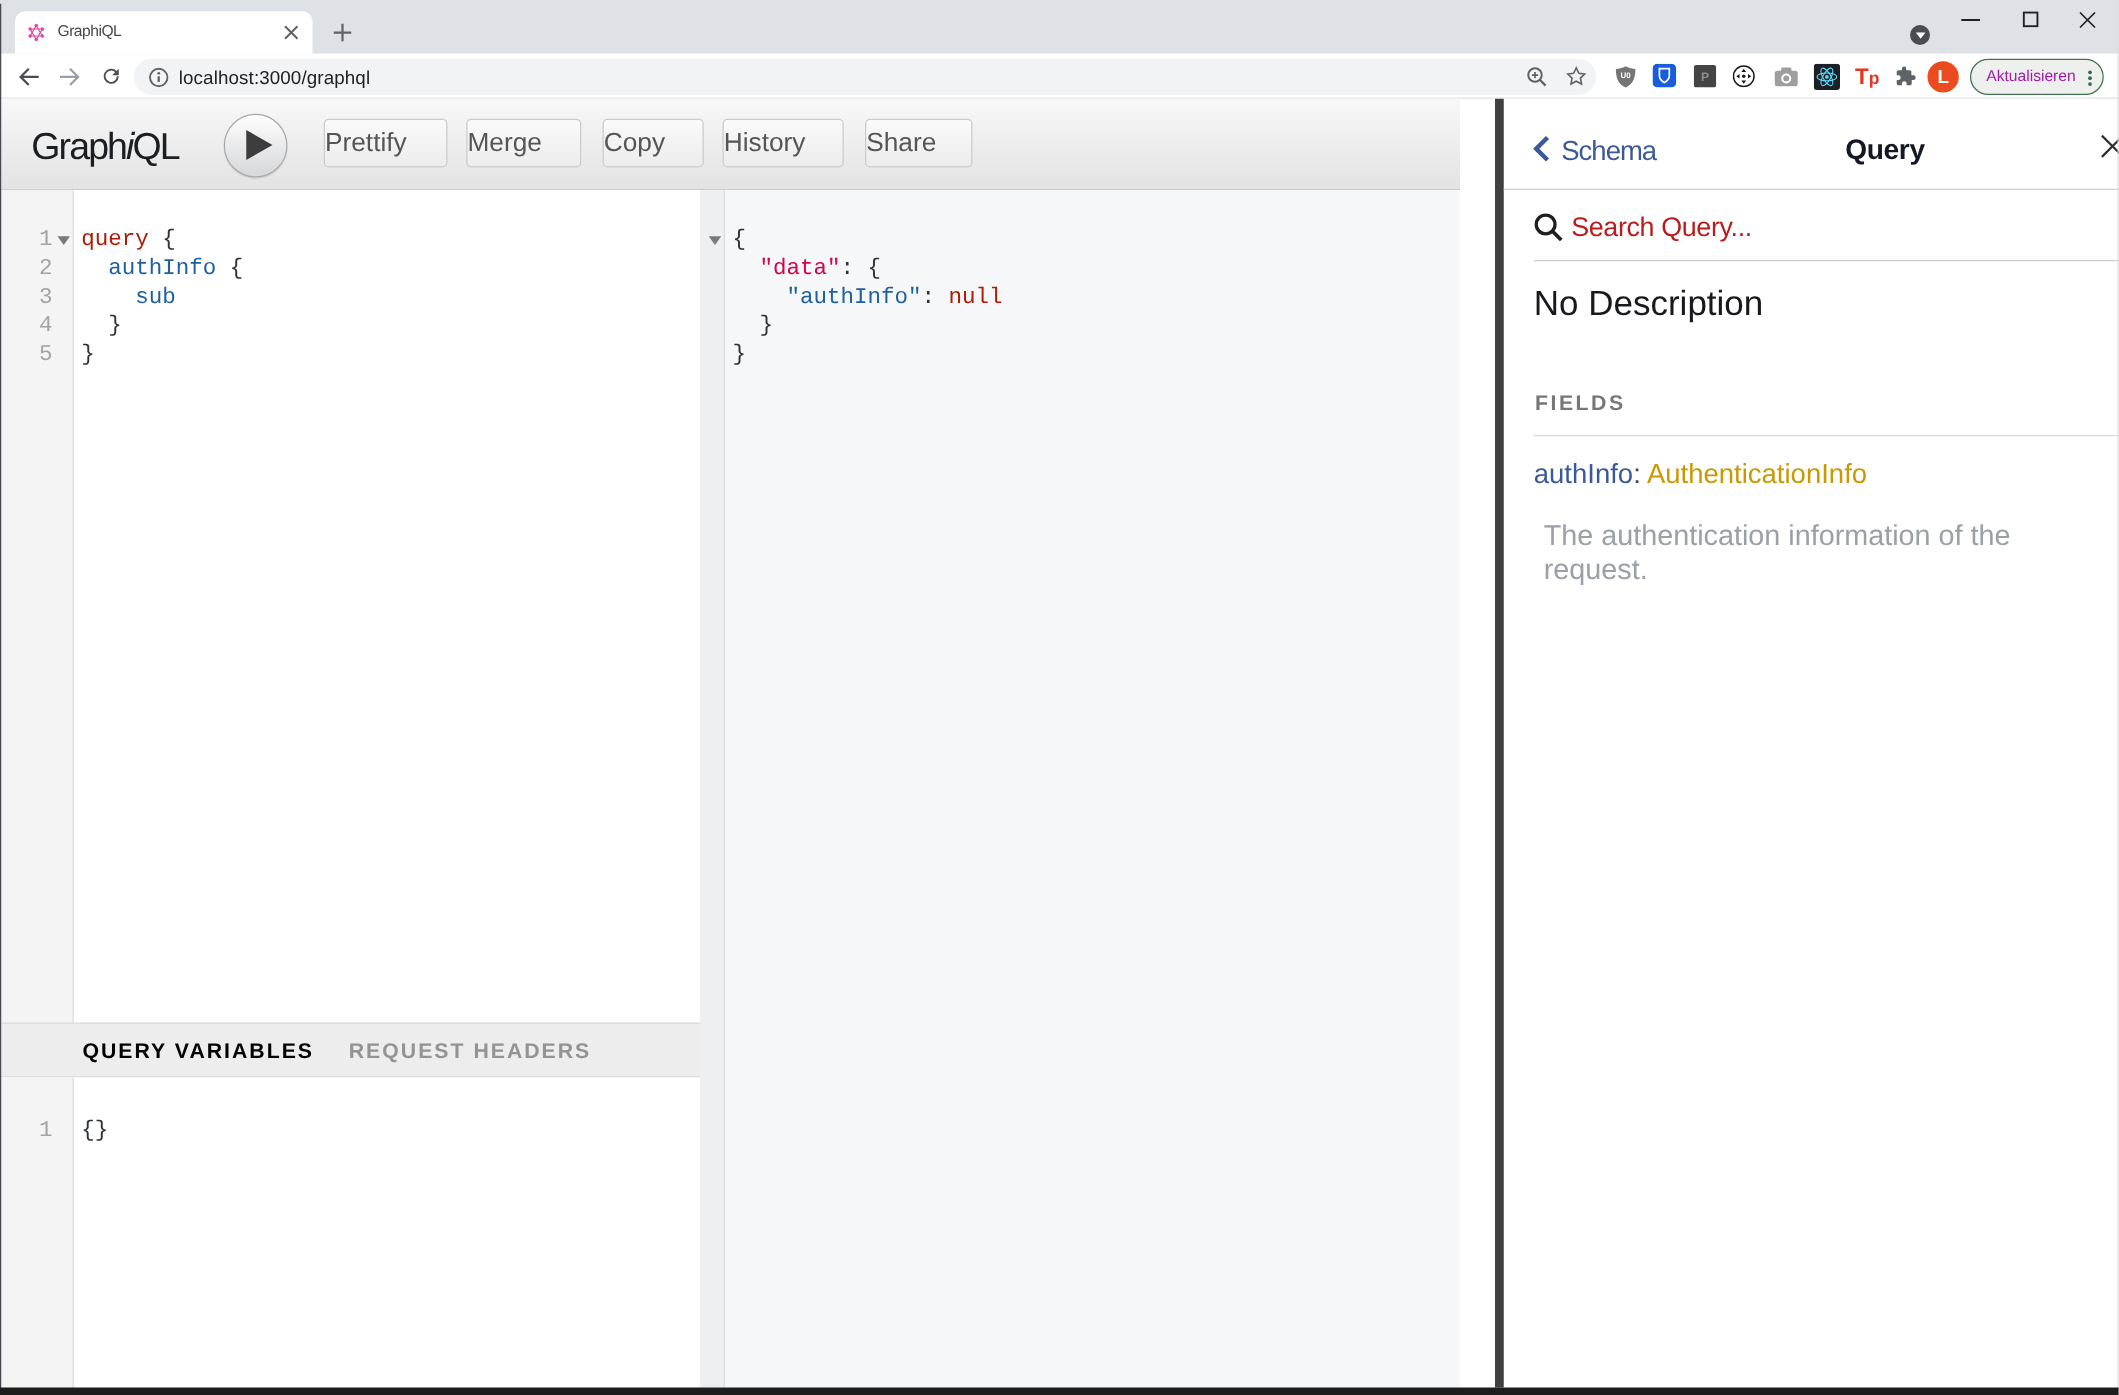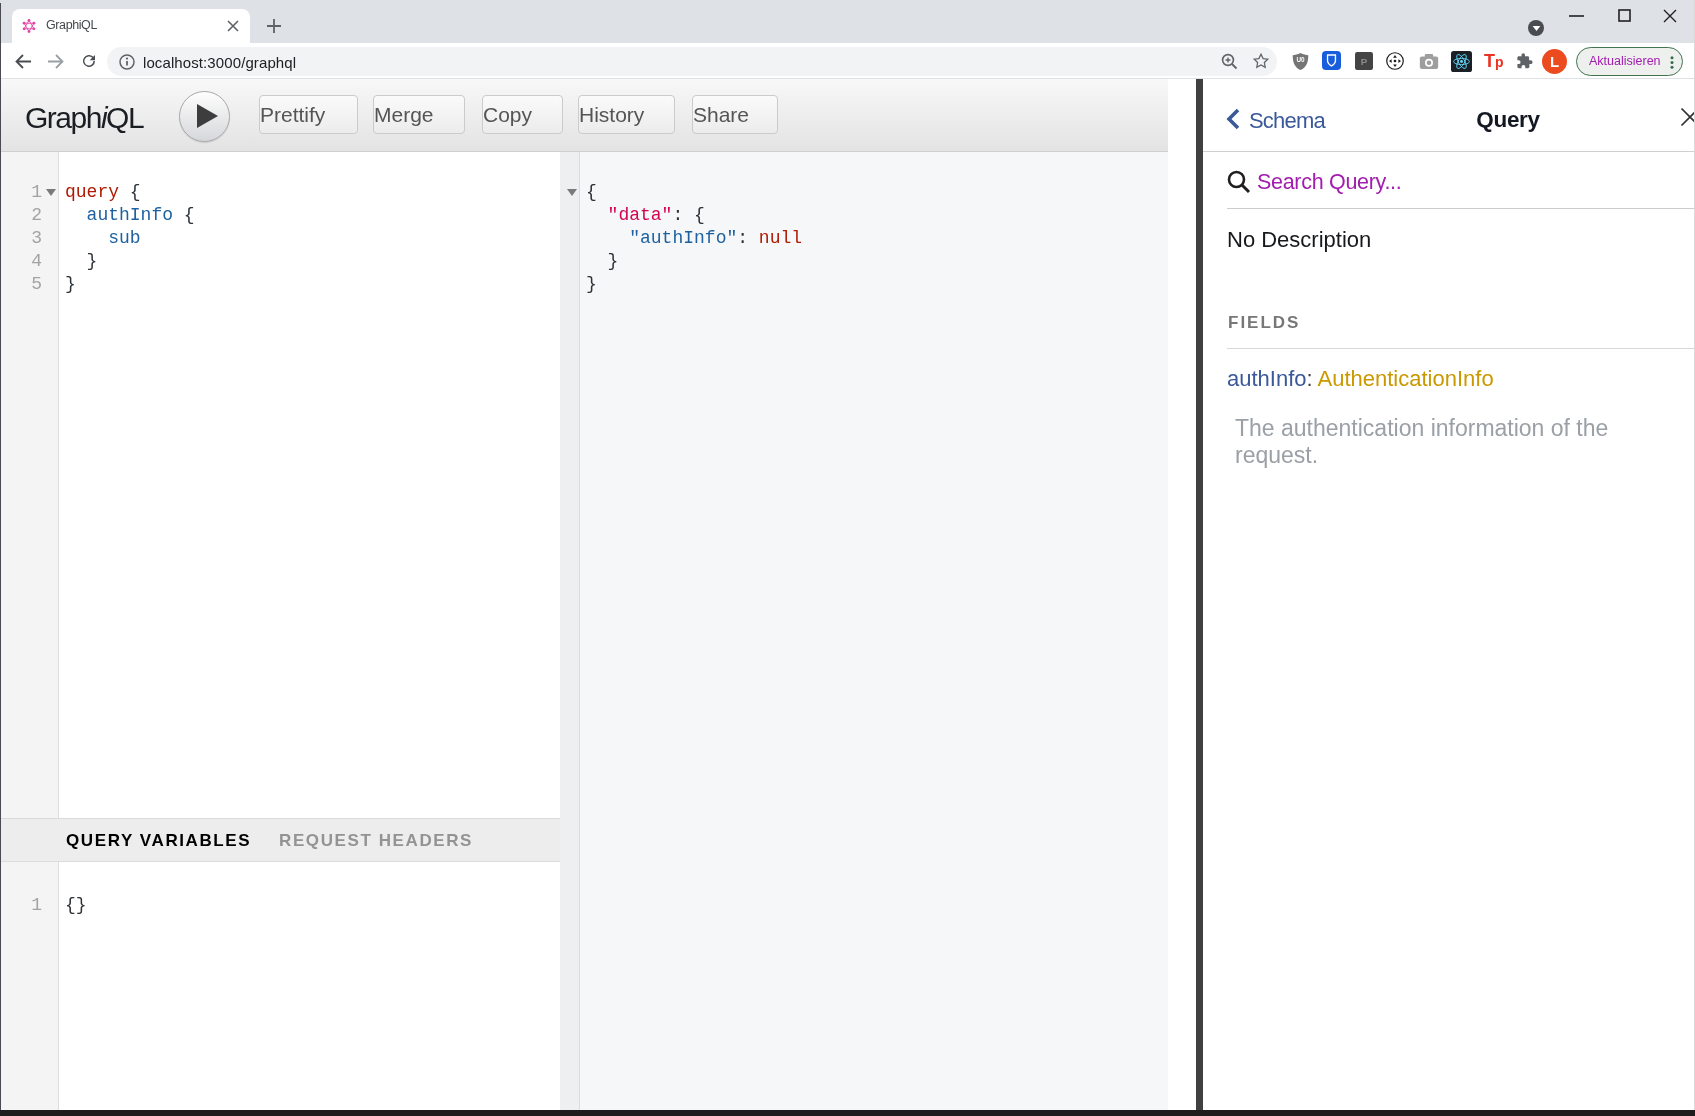--- a/index.html
+++ b/index.html
@@ -74,22 +74,22 @@
   border-right:1px solid #dddddd; }
 
 
 #sidebar { left:1196px; top:79px; width:479px; height:1031px; background:#fff;
   border-left:7px solid #404040; }
 #dochead { left:0; top:0; width:527px; height:73px; border-bottom:1px solid #cfcfcf; }
 #schema { left:46px; top:29px; font-size:22px; letter-spacing:-0.8px; color:#3B5998; }
 #doctitle { left:0; top:28px; width:610px; text-align:center; font-size:22.5px;
   font-weight:bold; color:#141823; letter-spacing:-0.3px; }
 #searchrow { left:24px; top:71px; width:503px; height:59px; border-bottom:1px solid #cccccc; }
-#searchph { left:30px; top:20px; font-size:21.5px; letter-spacing:-0.3px; color:#a21caf; }
-#nodesc { left:24px; top:148px; font-size:22px; color:#17191c; }
+#searchph { left:30px; top:20px; font-size:21.5px; letter-spacing:-0.3px; color:#b91c1c; }
+#nodesc { left:24px; top:148px; font-size:28px; color:#17191c; }
 #fieldshead { left:25px; top:234px; font-size:17px; font-weight:bold;
   letter-spacing:2px; color:#777; }
 #fieldsline { left:24px; top:269px; width:503px; height:1px; background:#d8d8d8; }
 #fieldrow { left:24px; top:287px; font-size:22px; }
 #fieldrow .fname { color:#3B5998; } #fieldrow .colon { color:#444; }
 #fieldrow .ftype { color:#CA9800; }
 #fielddesc { left:32px; top:336px; font-size:23px; color:#9aa0a6; }
 
 
 #leftedge { left:0; top:3px; width:1px; height:1113px; background:#4a4a52; }

